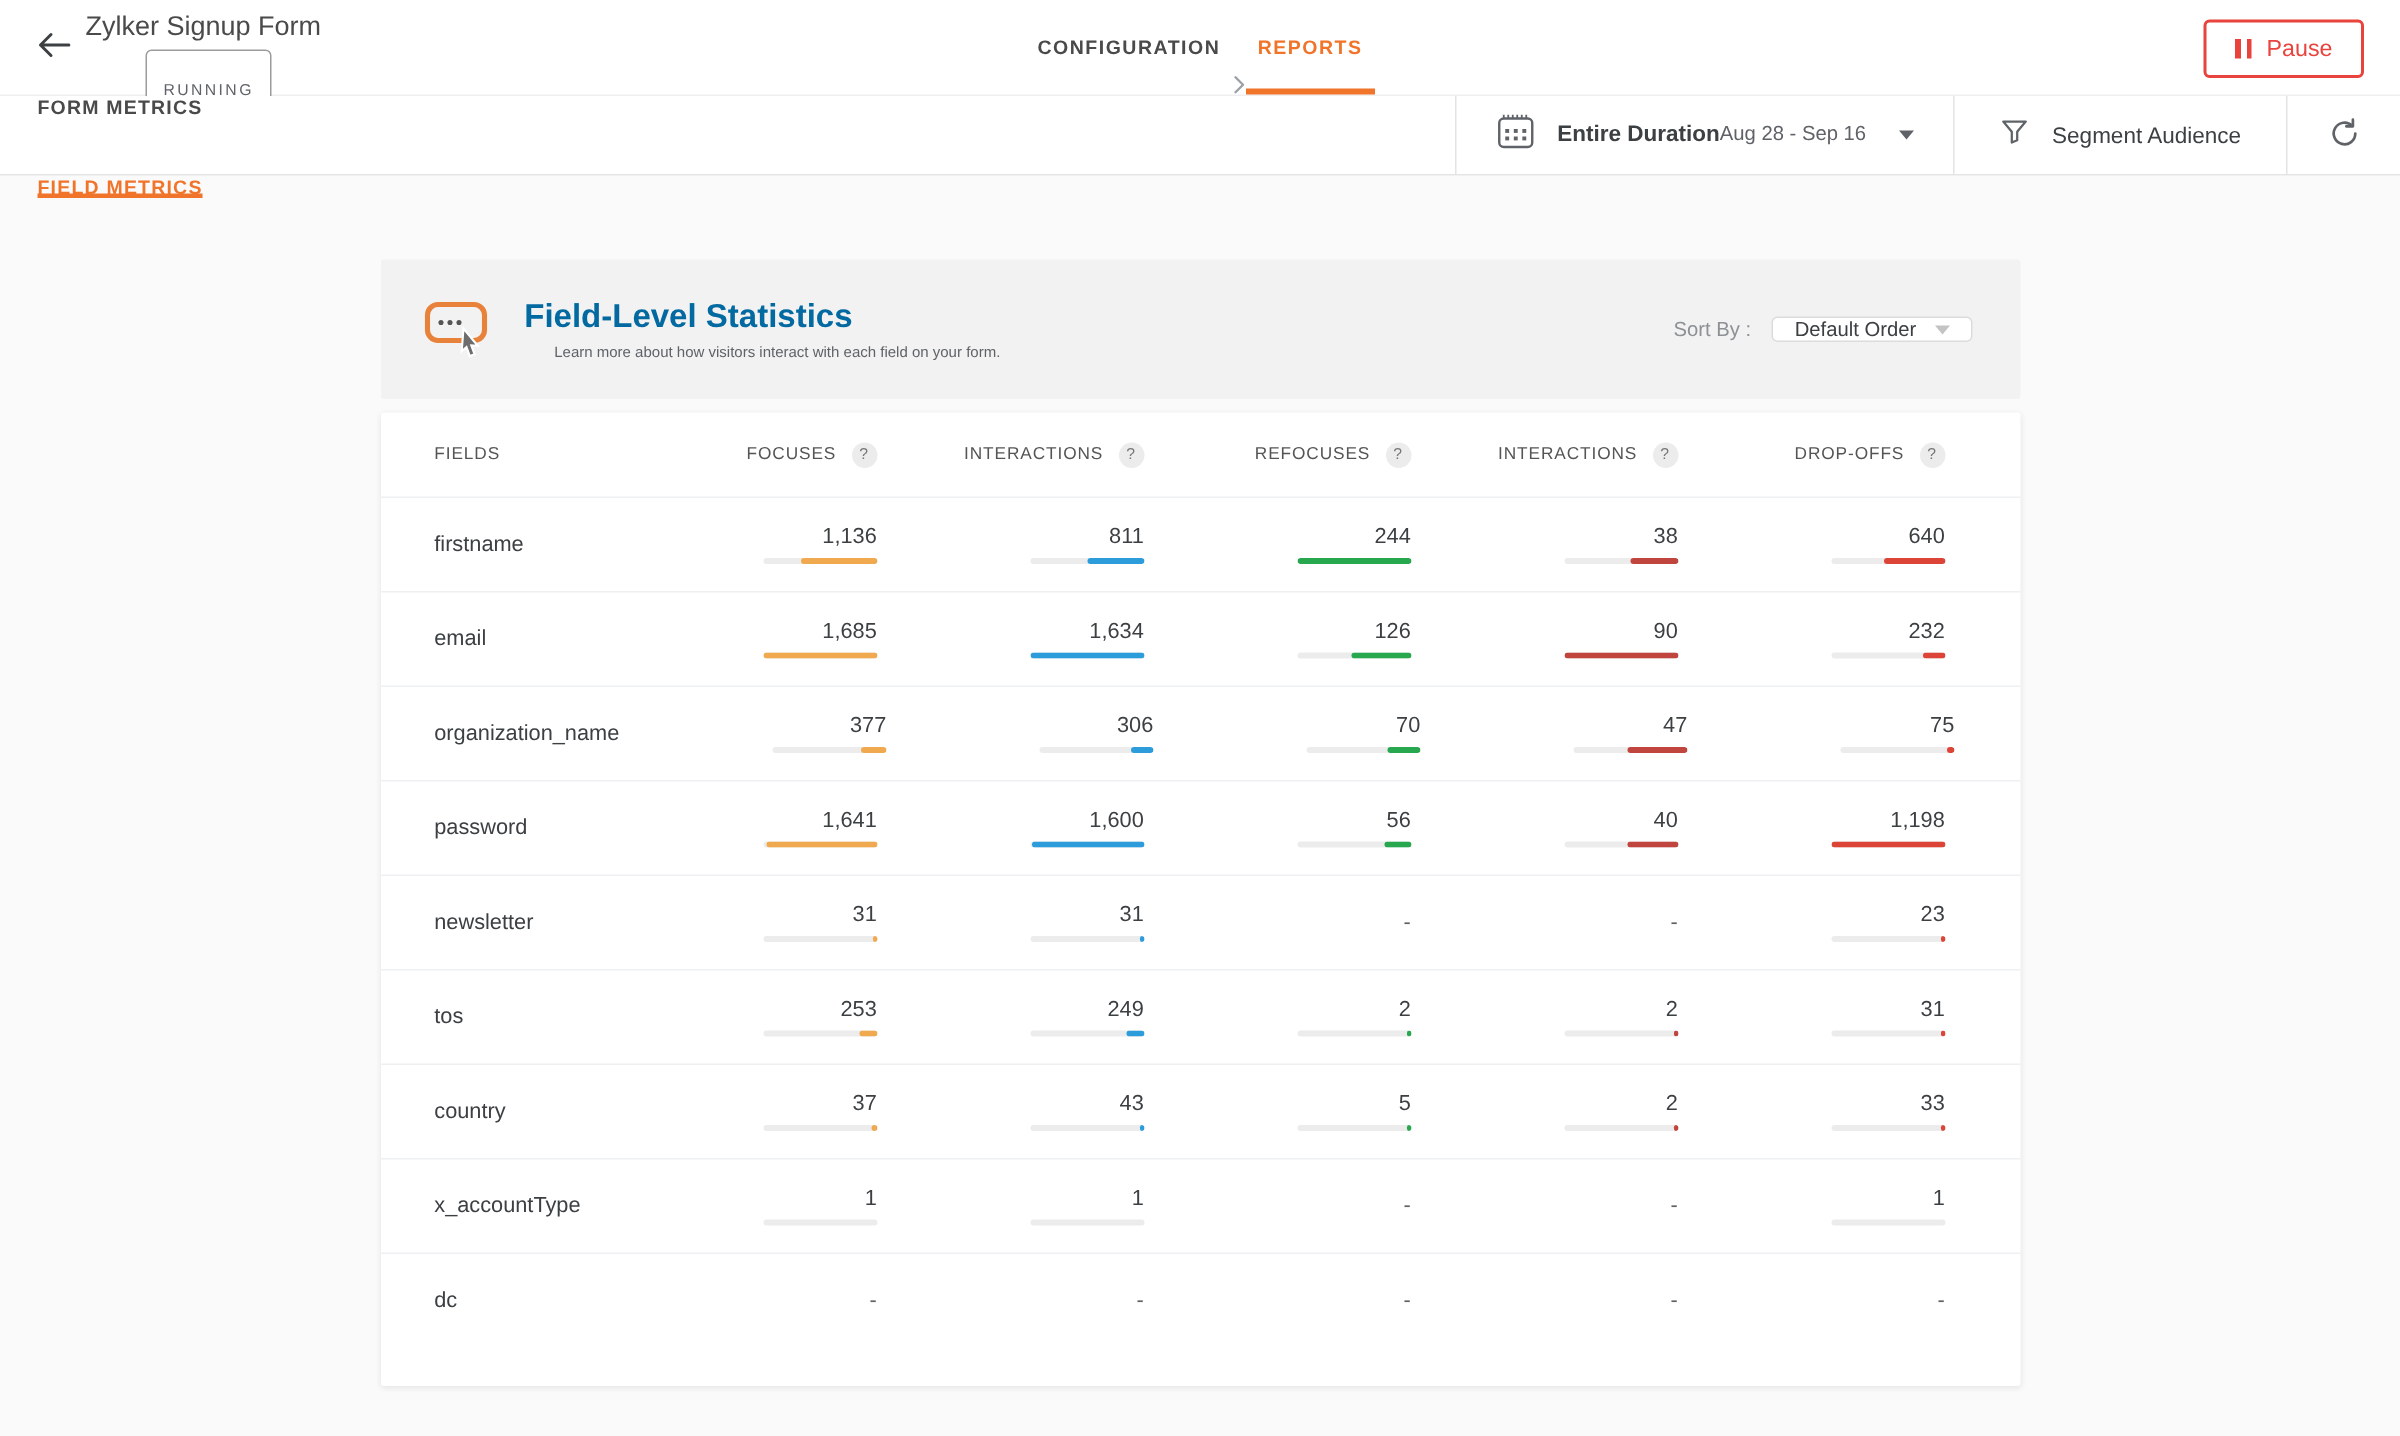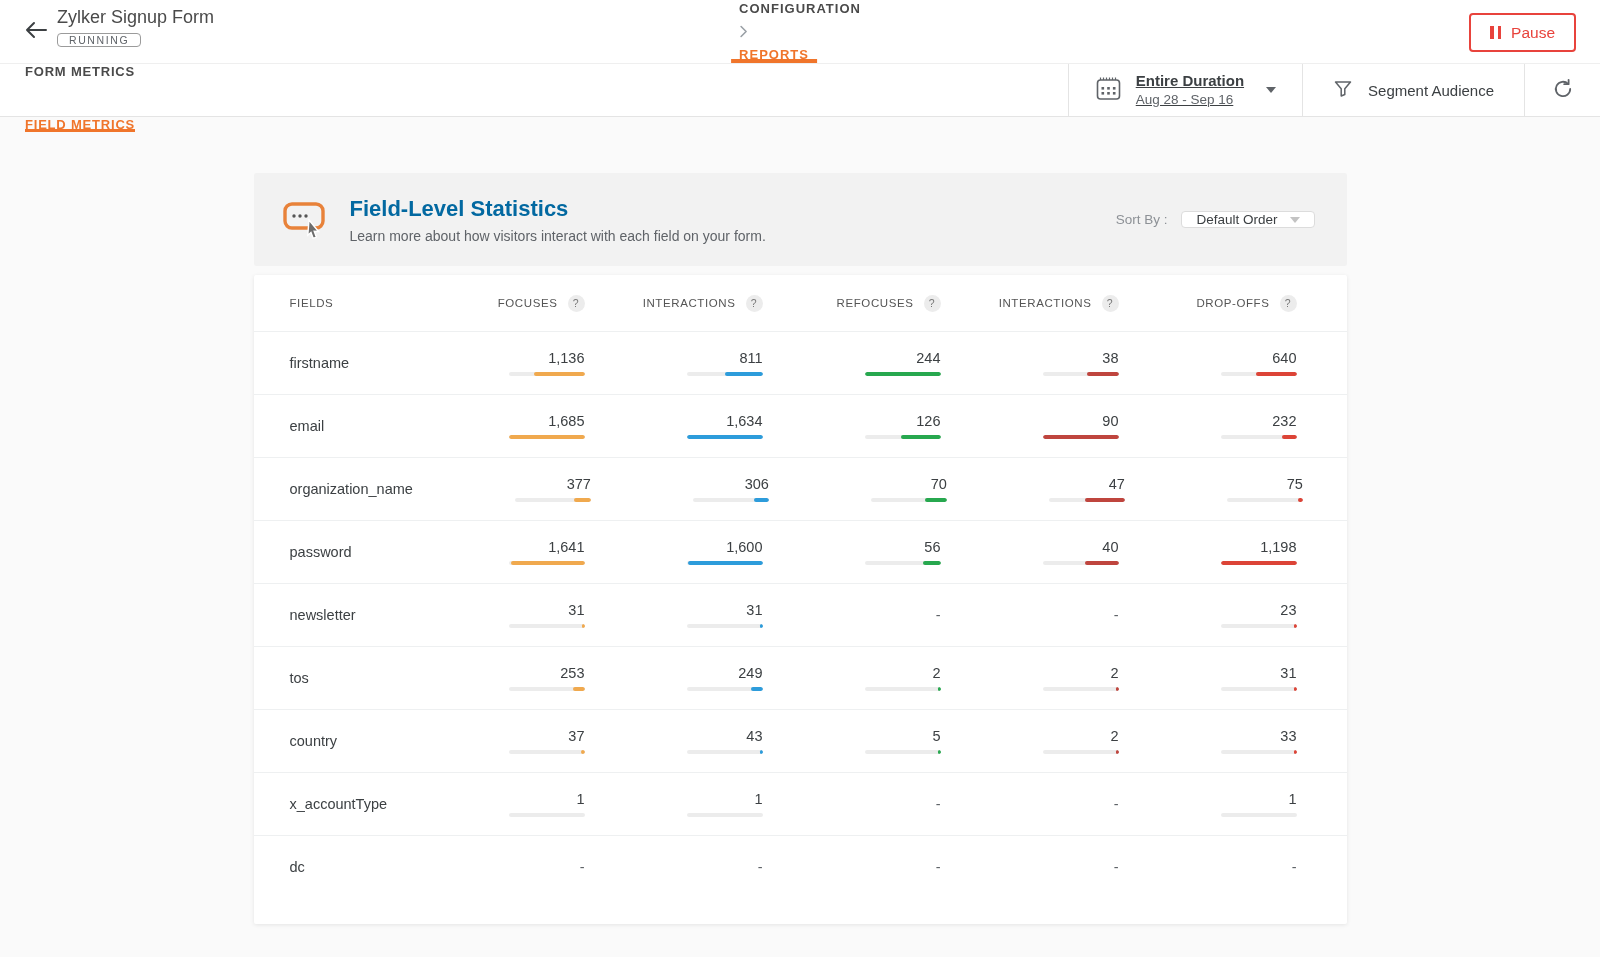--- a/index.html
+++ b/index.html
@@ -14,25 +14,25 @@
 
   
   .topbar {
     position:relative; height:64px; background:#fff;
     border-bottom:1px solid #efefef;
   }
   .back-btn { position:absolute; left:24px; top:21px; width:24px; height:20px; cursor:pointer; background:none; border:none; }
   .title-wrap { position:absolute; left:57px; top:7px; }
   .form-title { font-size:18px; color:#4a4a4a; font-weight:400; }
   .status-badge {
-    display:inline-block; margin-top:5px; padding:0 11px;
+    display:inline-block; margin-top:5px; padding:20px 11px;
     border:1px solid #9b9b9b; border-radius:4px;
-    font-size:10.5px; letter-spacing:1.6px; color:#5f6368; background:#fff;
-  }
-  .crumbs { position:absolute; left:50%; transform:translateX(-50%); top:0; height:100%; display:flex; align-items:flex-start; gap:8px;flex-direction:column; }
+    font-size:10.5px; letter-spacing:1.6px; color:#5f6368; background:#fff;margin-left:40px;
+  }
+  .crumbs { position:absolute; left:50%; transform:translateX(-50%); top:0; height:100%; display:flex; align-items:flex-end; gap:8px; }
   .crumb { position:relative; height:100%; display:flex; align-items:center; font-size:13px; letter-spacing:1px; font-weight:700; color:#4a4a4a; cursor:pointer; background:none; border:none; font-family:inherit; }
   .crumb.active { color:var(--accent); }
   .crumb.active::after { content:""; position:absolute; left:-8px; right:-8px; bottom:0; height:4px; background:var(--accent); }
   .crumb-sep { color:#9aa0a6; display:flex; align-items:center; }
   .pause-btn {
     position:absolute; right:24px; top:13px; height:39px; padding:0 19px;
     display:flex; align-items:center; gap:10px;
     background:#fff; border:2px solid var(--red); border-radius:4px;
     color:var(--red); font-size:15.5px; font-family:inherit; cursor:pointer;justify-content:center;
   }
@@ -43,36 +43,36 @@
   .tabsbar {
     position:relative; height:53px; background:#fff;
     border-bottom:1px solid #e4e4e4; display:flex; align-items:stretch;
   }
   .metric-tabs { display:flex; gap:38px; padding-left:25px;flex-direction:column; }
   .metric-tab { position:relative; display:flex; align-items:center; font-size:13px; letter-spacing:0.8px; font-weight:700; color:#4a4a4a; background:none; border:none; font-family:inherit; cursor:pointer; }
   .metric-tab.active { color:var(--accent); }
   .metric-tab.active::after { content:""; position:absolute; left:0; right:0; bottom:0; height:3px; background:var(--accent); }
   .bar-right { margin-left:auto; display:flex; align-items:stretch; }
   .duration-block { display:flex; align-items:center; gap:14px; padding:0 26px; border-left:1px solid #e4e4e4; cursor:pointer; }
-  .duration-texts { display:flex; flex-direction:column; line-height:1.35;text-decoration:underline; }
+  .duration-texts { display:flex; flex-direction:row; line-height:1.35; }
   .duration-title { font-size:15px; font-weight:700; color:#3c4043; }
   .duration-range { font-size:13.5px; color:#5f6368; }
   .caret-down { width:0; height:0; border-left:5px solid transparent; border-right:5px solid transparent; border-top:6px solid #5f6368; margin-left:8px; }
   .segment-block { display:flex; align-items:center; gap:15px; padding:0 30px; border-left:1px solid #e4e4e4; cursor:pointer; font-size:15px; color:#3c4043; background:#fff; border-top:none; border-right:none; border-bottom:none; font-family:inherit; }
   .refresh-block { display:flex; align-items:center; justify-content:center; width:76px; border-left:1px solid #e4e4e4; cursor:pointer; background:#fff; border-top:none; border-right:none; border-bottom:none; }
 
   
   .main { width:1093px; margin:56px auto 0; }
   .panel-head {
     height:93px; background:#f2f2f2; border-radius:2px;
     display:flex; align-items:center; padding:0 32px;
   }
   .panel-icon { width:46px; margin:4px 22px 0 -4px; flex:none; }
   .panel-title { font-size:22px; font-weight:700; color:#0369a1; }
-  .panel-sub { font-size:14px; color:#5f6368; margin-top:6px; }
+  .panel-sub { font-size:10px; color:#5f6368; margin-top:6px;margin-left:20px; }
   .sort-wrap { margin-left:auto; display:flex; align-items:center; gap:14px; }
   .sort-label { font-size:13.5px; color:#8d9196; }
   .sort-select {
     display:flex; align-items:center; gap:12px; background:#fff;
     border:1px solid #dcdcdc; border-radius:4px; padding:0 14px;
     font-size:13.5px; color:#3c4043; cursor:pointer; font-family:inherit;
   }
   .sort-caret { width:0; height:0; border-left:5px solid transparent; border-right:5px solid transparent; border-top:6px solid #c3c3c3; }
 
   

